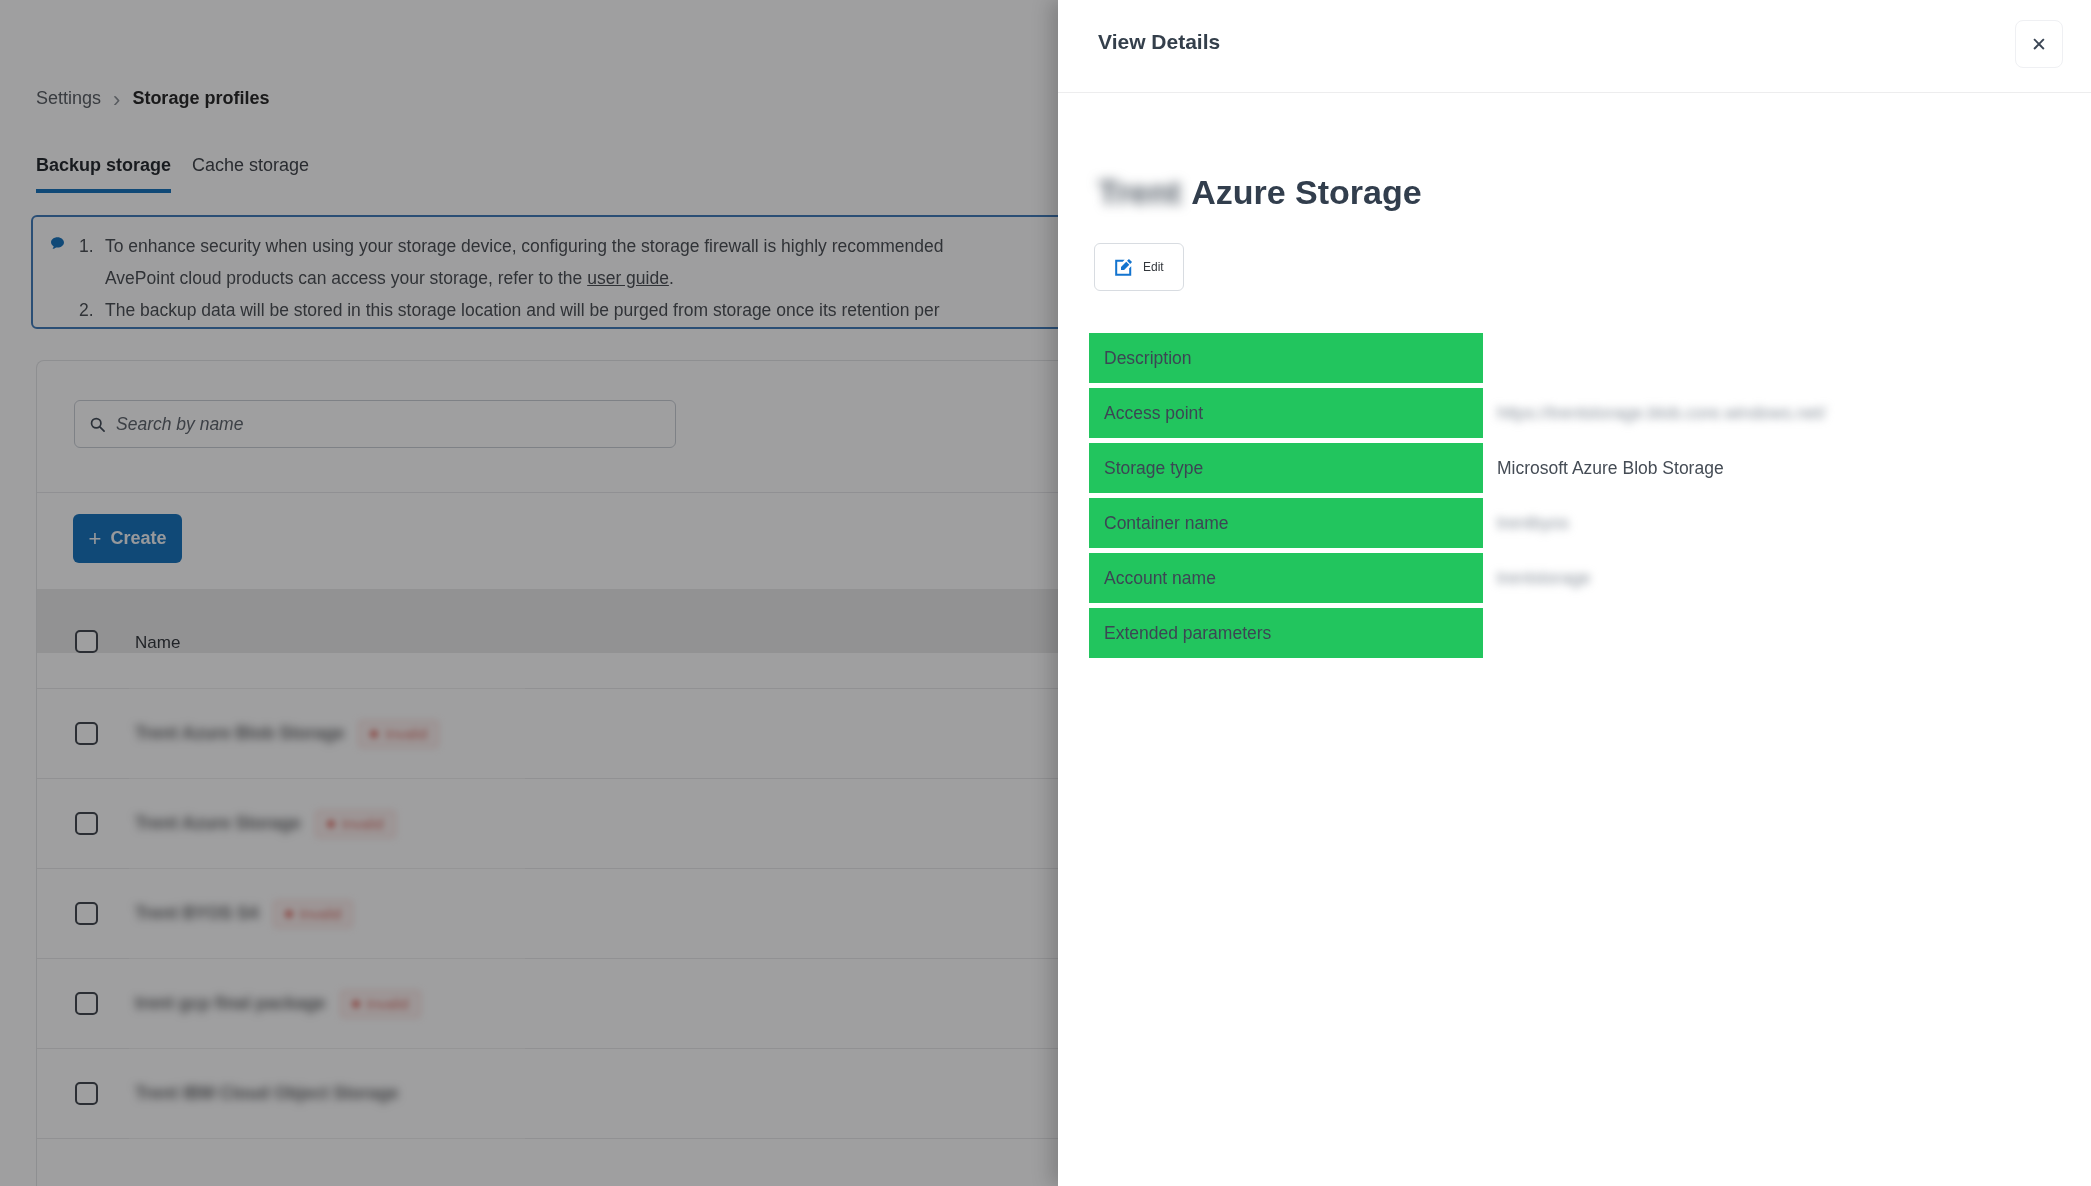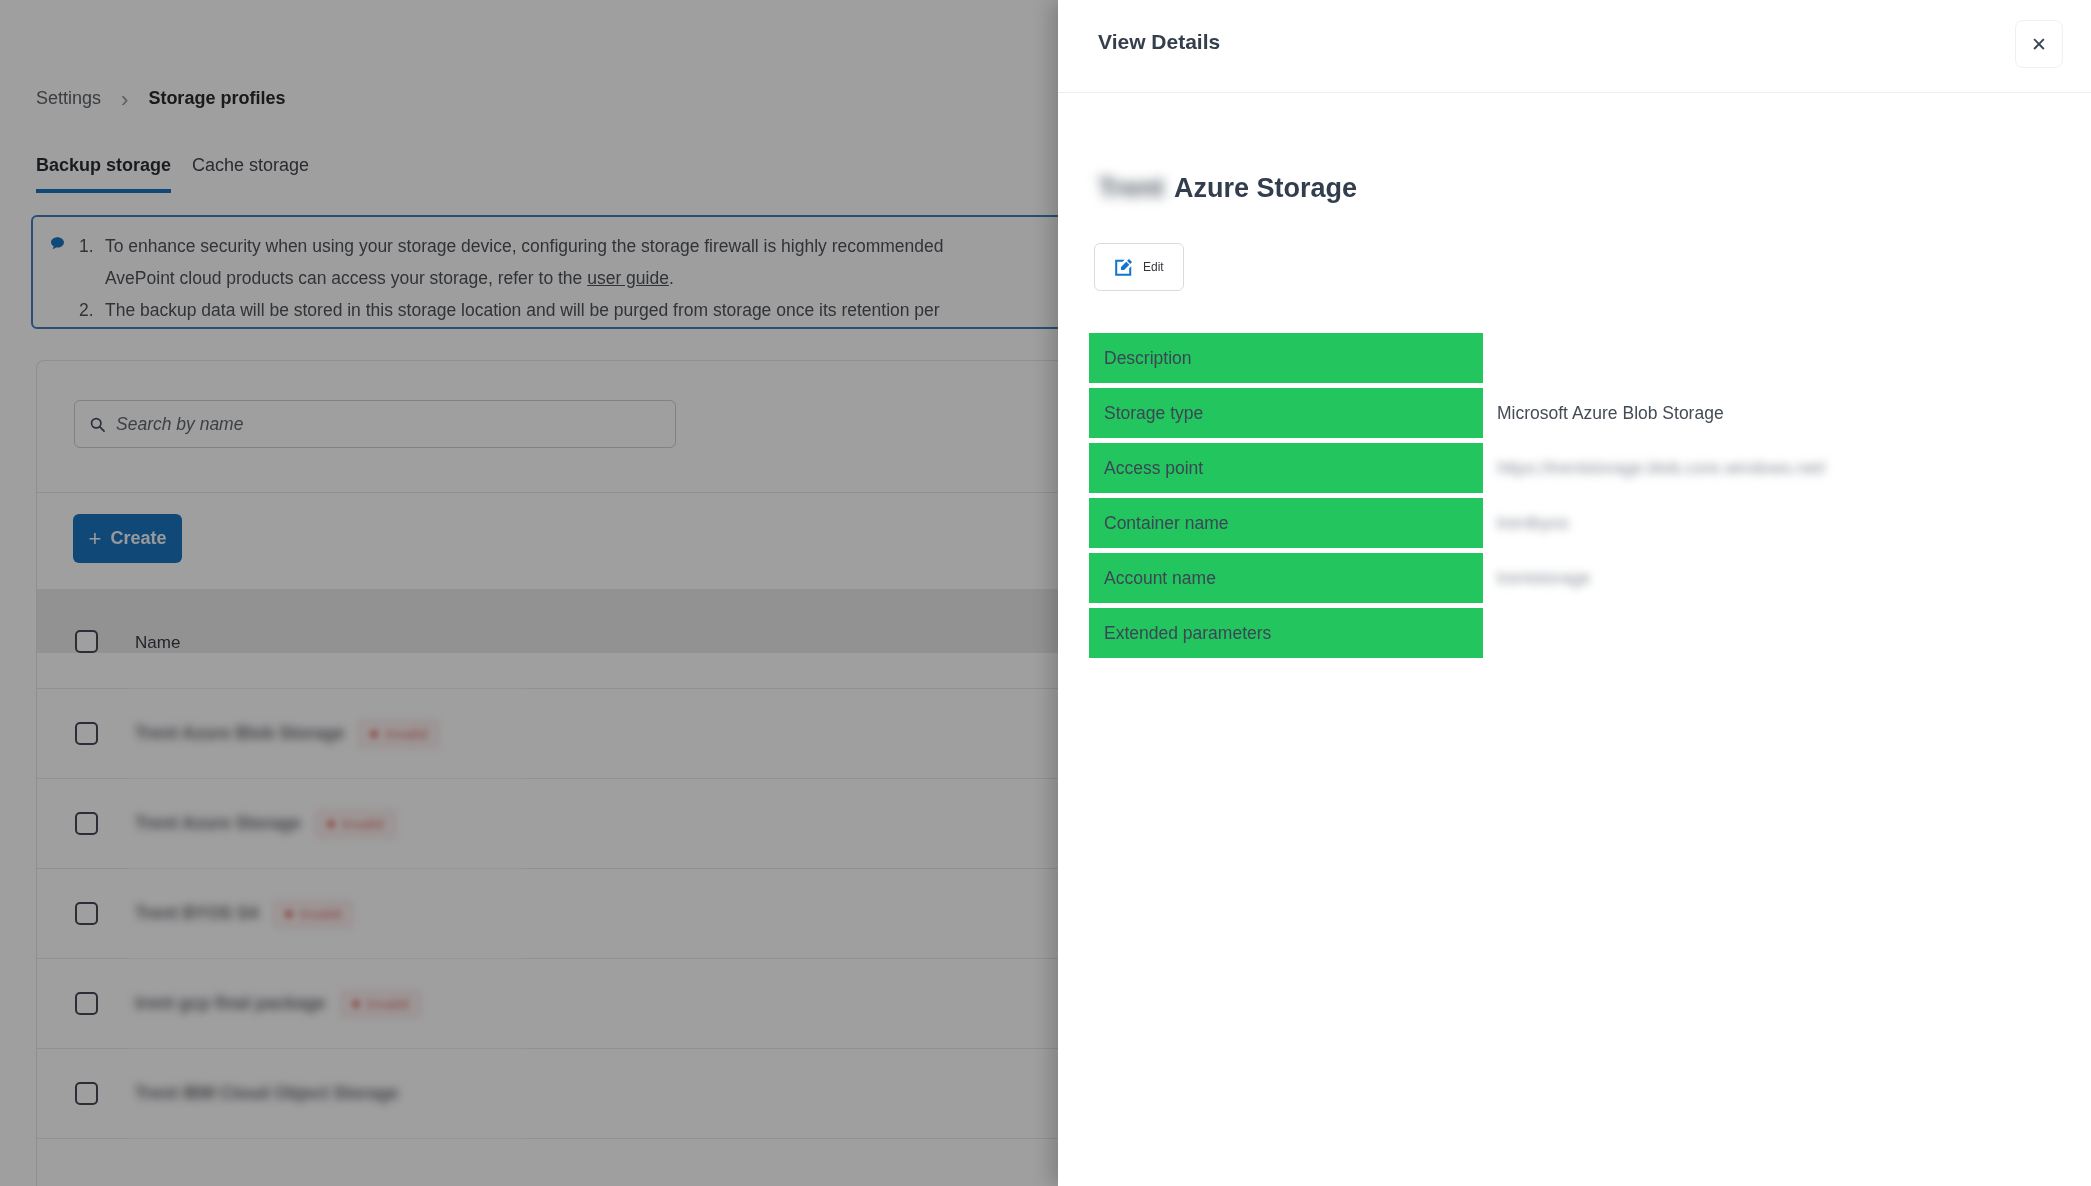--- a/index.html
+++ b/index.html
@@ -8,21 +8,21 @@
     font-family:"Liberation Sans", sans-serif;
     background:#ffffff;
     position:relative;
     color:#333;
   }
   .app { position:absolute; inset:0; background:#fff; }
 
   
   .main { position:absolute; inset:0; background:#fff; }
 
-  .breadcrumb { position:absolute; left:36px; top:88px; font-size:18px; display:flex; align-items:flex-end; gap:20px; }
+  .breadcrumb { position:absolute; left:36px; top:88px; font-size:18px; display:flex; align-items:flex-end; gap:12px; }
   .breadcrumb .bc-link { color:#555a60; }
   .breadcrumb .bc-sep { color:#8a8f95; font-size:22px; line-height:18px; }
   .breadcrumb .bc-current { color:#222; font-weight:700; }
 
   .tabs { position:absolute; left:36px; top:155px; display:flex; gap:21px; font-size:18px; }
   .tab { padding-bottom:13px; color:#3c4046; cursor:pointer; }
   .tab.active { color:#1f2328; font-weight:700; border-bottom:4px solid #1270bb; }
 
   .banner {
     position:absolute; left:31px; top:215px; width:1459px; height:114px;
@@ -106,21 +106,21 @@
   .panel-header { position:relative; height:93px; border-bottom:1px solid #ededee; }
   .panel-title {
     position:absolute; left:40px; top:30px; font-size:21px; font-weight:700; color:#343f4b;
   }
   .close-btn {
     position:absolute; right:28px; top:20px; width:48px; height:48px;
     border:1px solid #eff0f3; background:#fff; border-radius:8px;
     font-size:19px; color:#3a4554; cursor:pointer; display:flex;
     align-items:center; justify-content:center; font-family:"Liberation Sans", sans-serif;
   }
-  .profile-name { position:absolute; left:40px; top:173px; font-size:27px; font-weight:700; color:#323e4d; display:flex; gap:10px; }
+  .profile-name { position:absolute; left:40px; top:173px; font-size:34px; font-weight:700; color:#323e4d; display:flex; gap:10px; }
   .profile-name .blurred { filter:blur(6px); color:#555e68; }
   .edit-btn {
     position:absolute; left:36px; top:243px; height:48px; padding:0 19px;
     border:1px solid #d8dce1; background:#fff; border-radius:6px;
     display:flex; align-items:center; gap:10px; cursor:pointer;
     font-size:12px; color:#33373c; font-family:"Liberation Sans", sans-serif;
   }
   .detail-table { position:absolute; left:31px; top:333px; right:40px; }
   .detail-row { display:flex; height:50px; margin-bottom:5px; }
   .detail-label {
@@ -256,28 +256,28 @@
       </svg>
       <span>Edit</span>
     </button>
 
     <div class="detail-table">
       <div class="detail-row">
         <div class="detail-label">Description</div>
         <div class="detail-value"></div>
       </div>
       <div class="detail-row">
+        <div class="detail-label">Access point</div>
+        <div class="detail-value blurred">https://trentstorage.blob.core.windows.net/</div>
+      </div>
+      <div class="detail-row">
         <div class="detail-label">Storage type</div>
         <div class="detail-value">Microsoft Azure Blob Storage</div>
       </div>
       <div class="detail-row">
-        <div class="detail-label">Access point</div>
-        <div class="detail-value blurred">https://trentstorage.blob.core.windows.net/</div>
-      </div>
-      <div class="detail-row">
         <div class="detail-label">Container name</div>
         <div class="detail-value blurred">trentbyos</div>
       </div>
       <div class="detail-row">
         <div class="detail-label">Account name</div>
         <div class="detail-value blurred">trentstorage</div>
       </div>
       <div class="detail-row">
         <div class="detail-label">Extended parameters</div>
         <div class="detail-value"></div>

